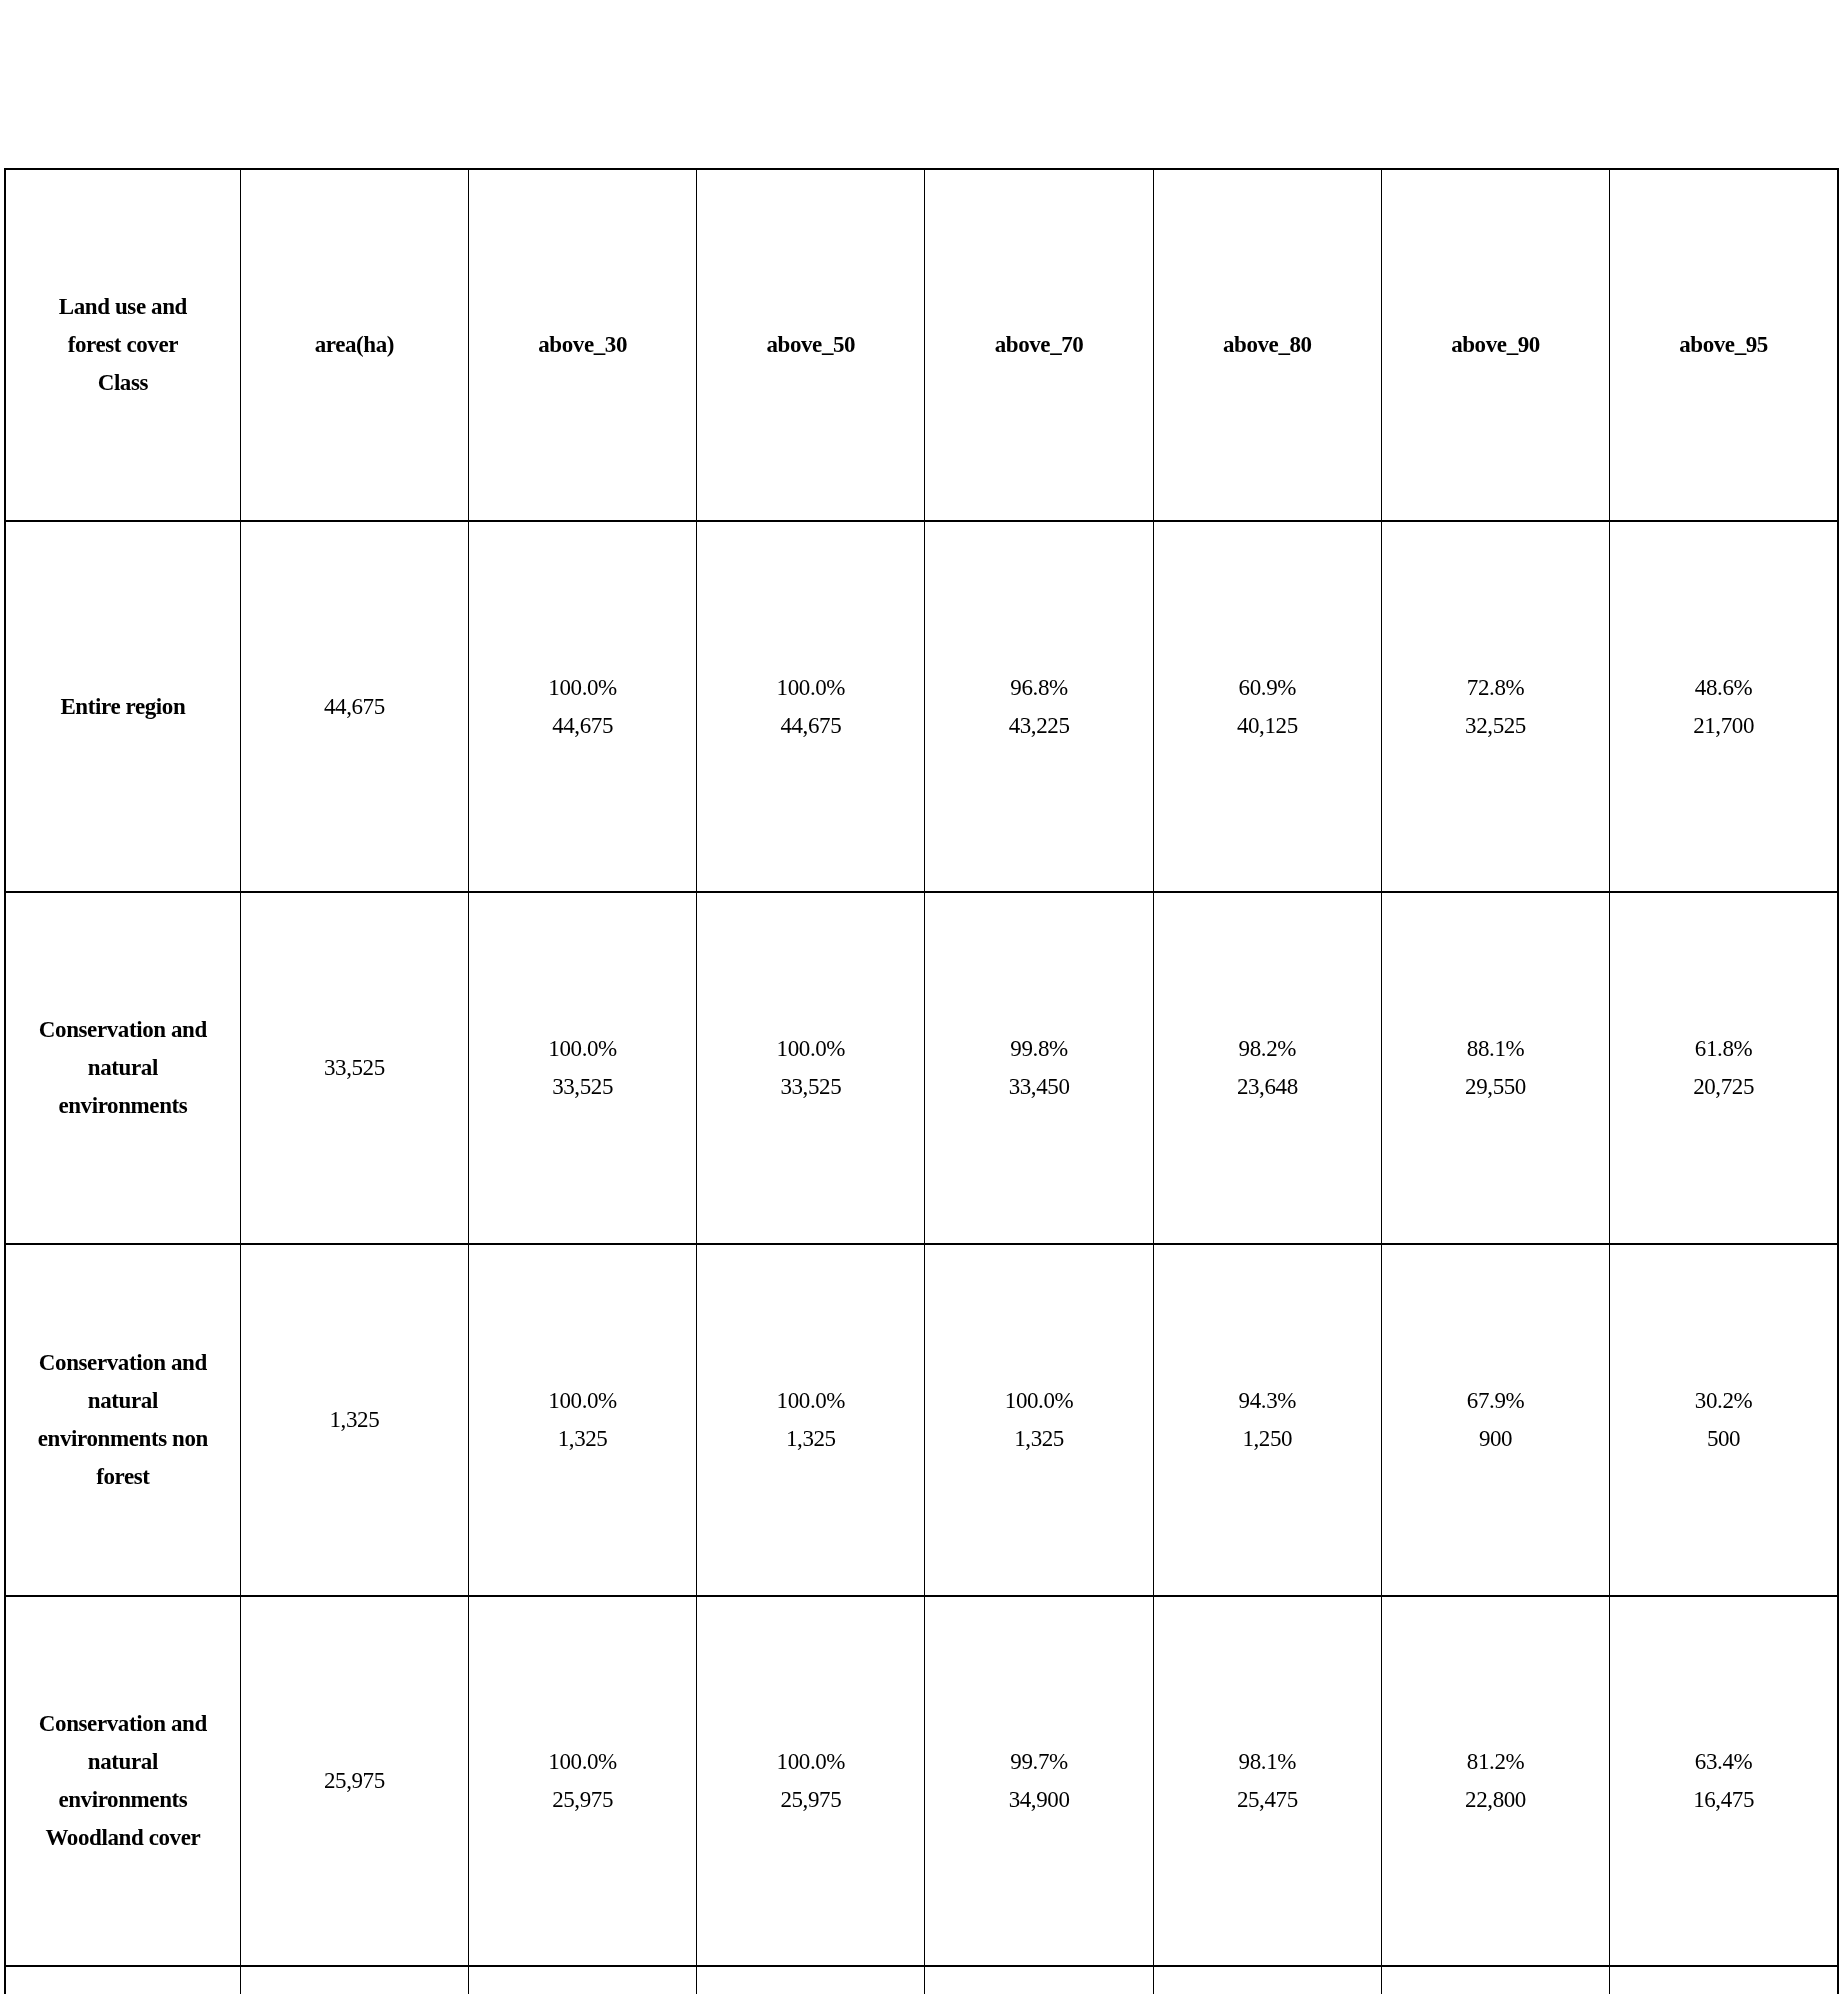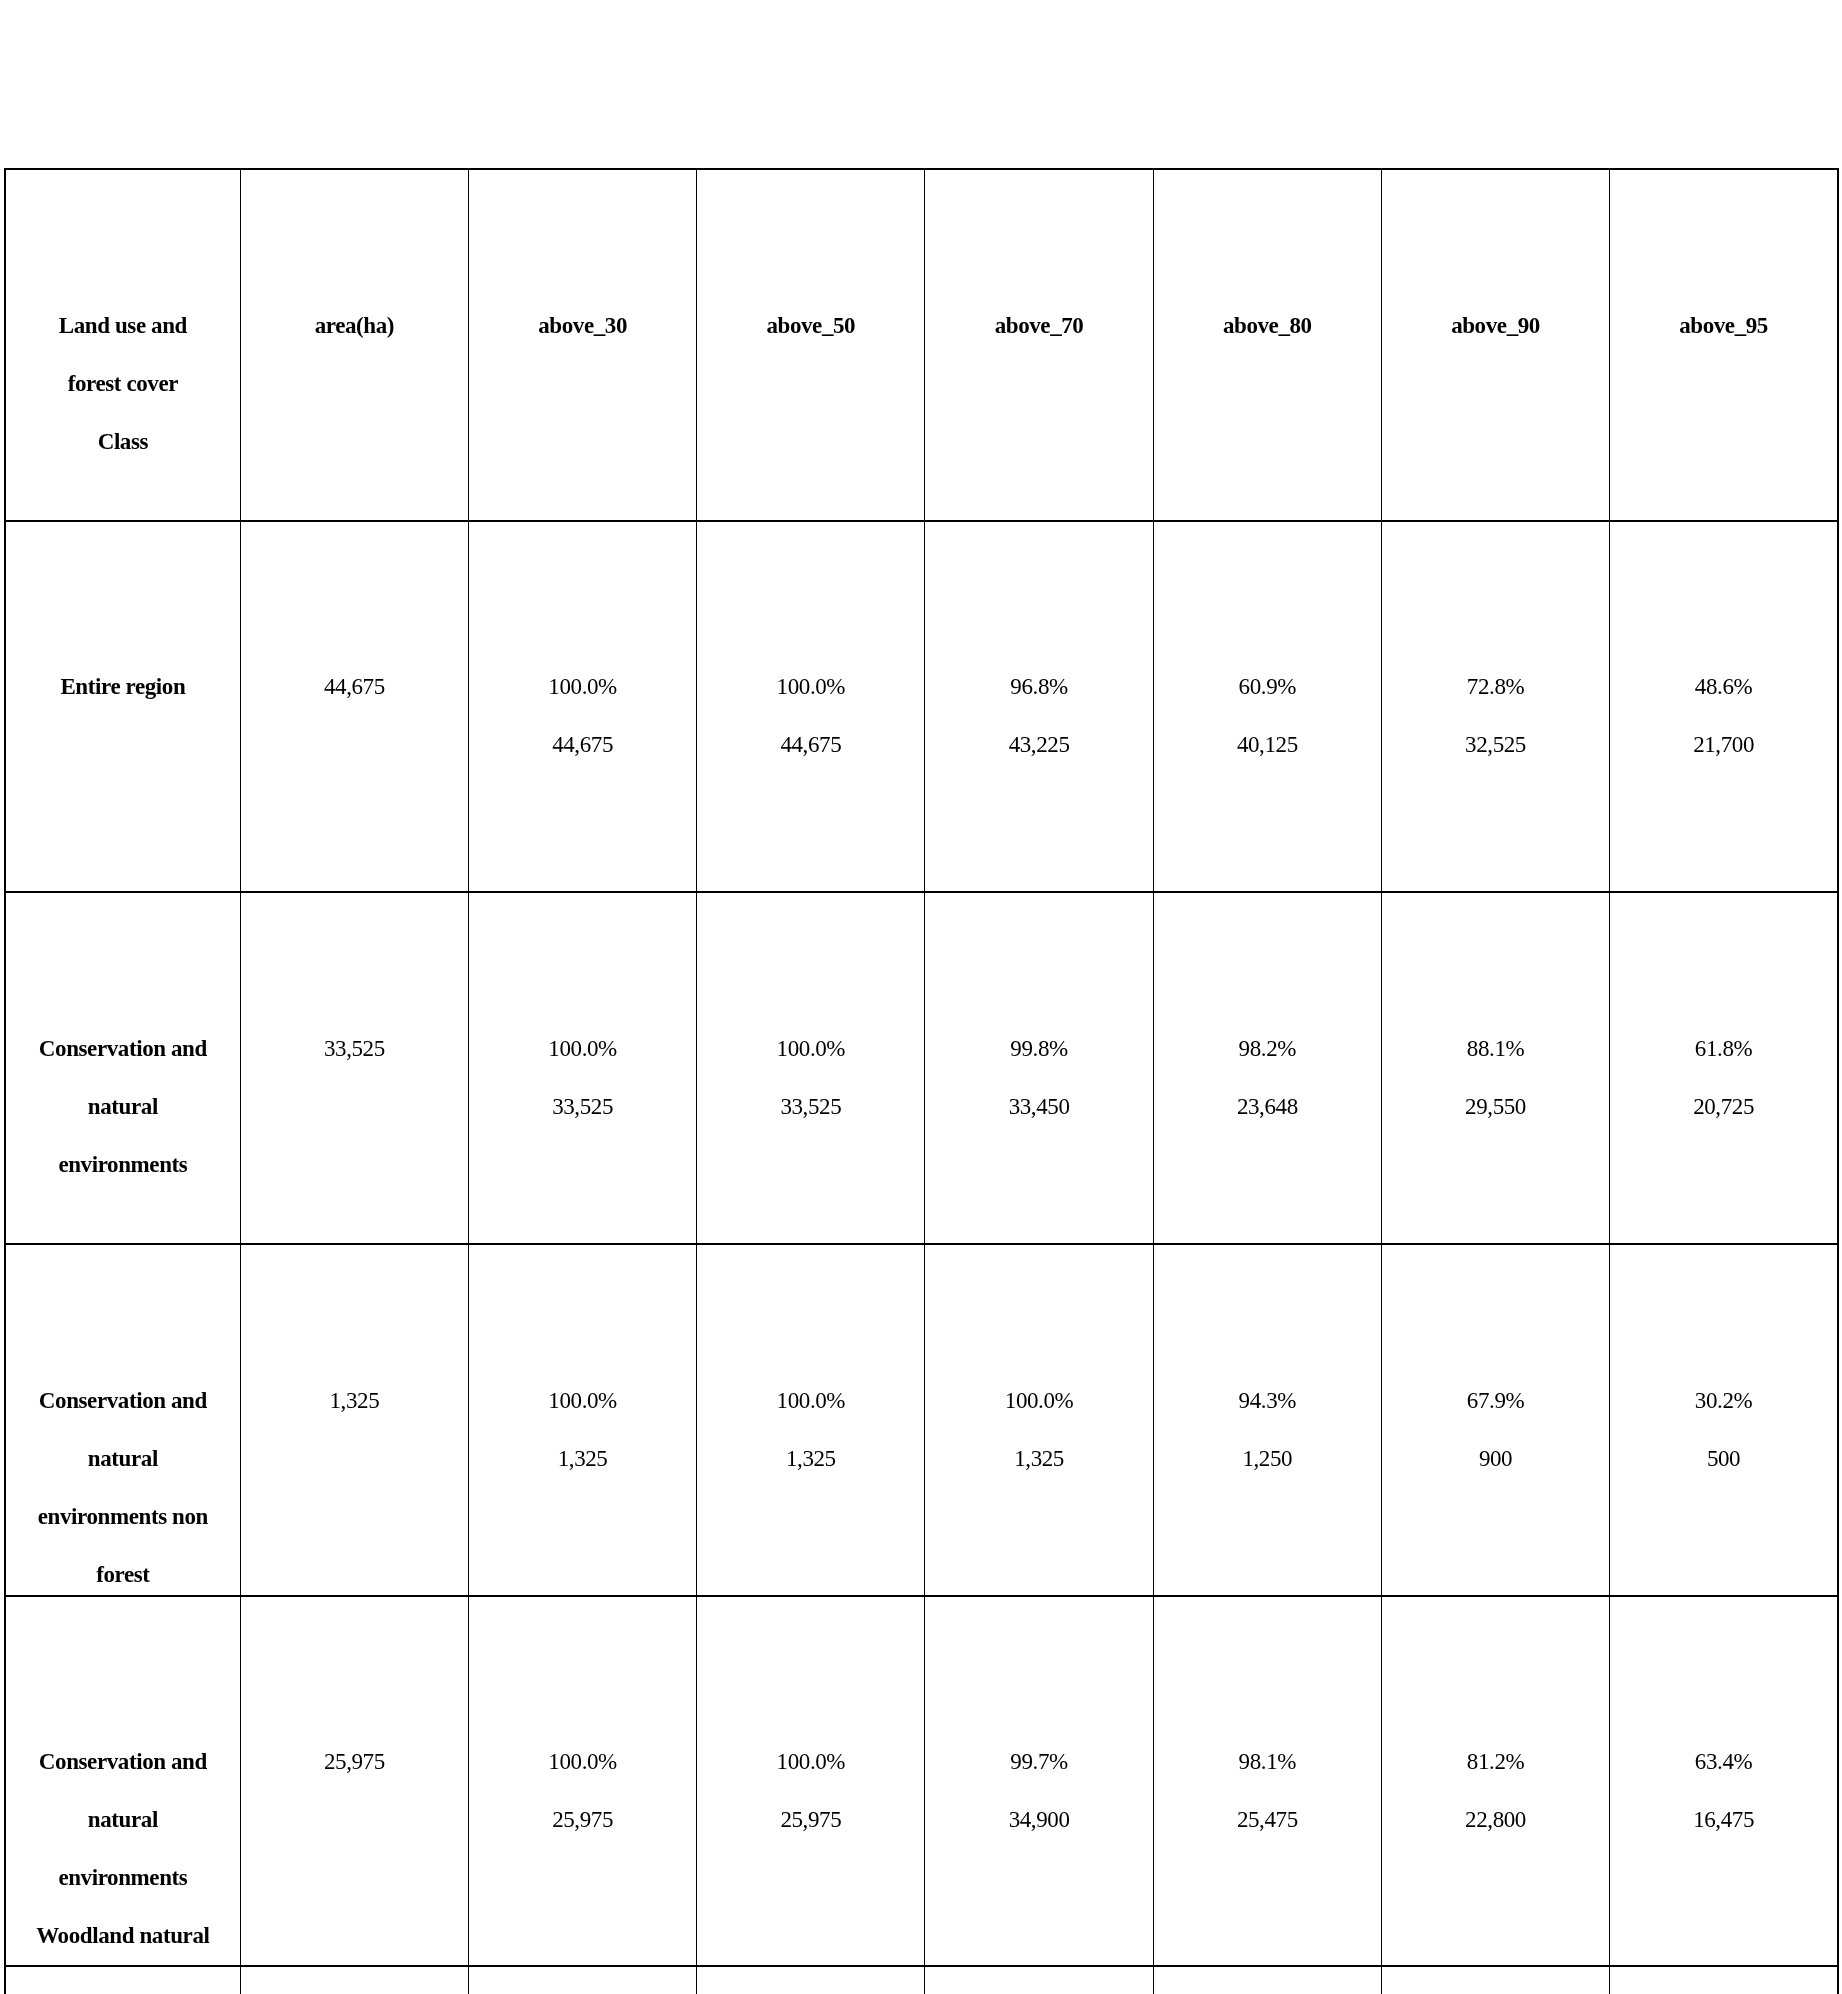--- a/index.html
+++ b/index.html
@@ -32,23 +32,22 @@
     border:1.6px solid #000;
     border-top-width:2.4px;
     border-bottom-width:2.4px;
     padding:0;
     vertical-align:middle;
     text-align:center;
     font-family:"Liberation Serif",serif;
     font-weight:normal;
   }
   .stack{
-    display:flex;flex-direction:column;justify-content:space-between;
+    display:flex;flex-direction:column;justify-content:center;
     height:77px;
-    gap:20px;
   }
   .line{
     line-height:38px;
     font-size:23px;
     letter-spacing:-0.4px;
     white-space:nowrap;
   }
   .hdr .line,.label-cell .line{font-weight:bold;}
 </style>
 </head>
@@ -263,21 +262,21 @@
             <div class="line">500</div>
           </div>
         </td>
       </tr>
       <tr style="height: 370px;">
         <th class="label-cell">
           <div class="stack">
             <div class="line">Conservation and</div>
             <div class="line">natural</div>
             <div class="line">environments</div>
-            <div class="line">Woodland natural</div>
+            <div class="line">Woodland cover</div>
           </div>
         </th>
         <td class="area-cell">
           <div class="stack">
             <div class="line">25,975</div>
           </div>
         </td>
         <td class="num-cell">
           <div class="stack">
             <div class="line">100.0%</div>

